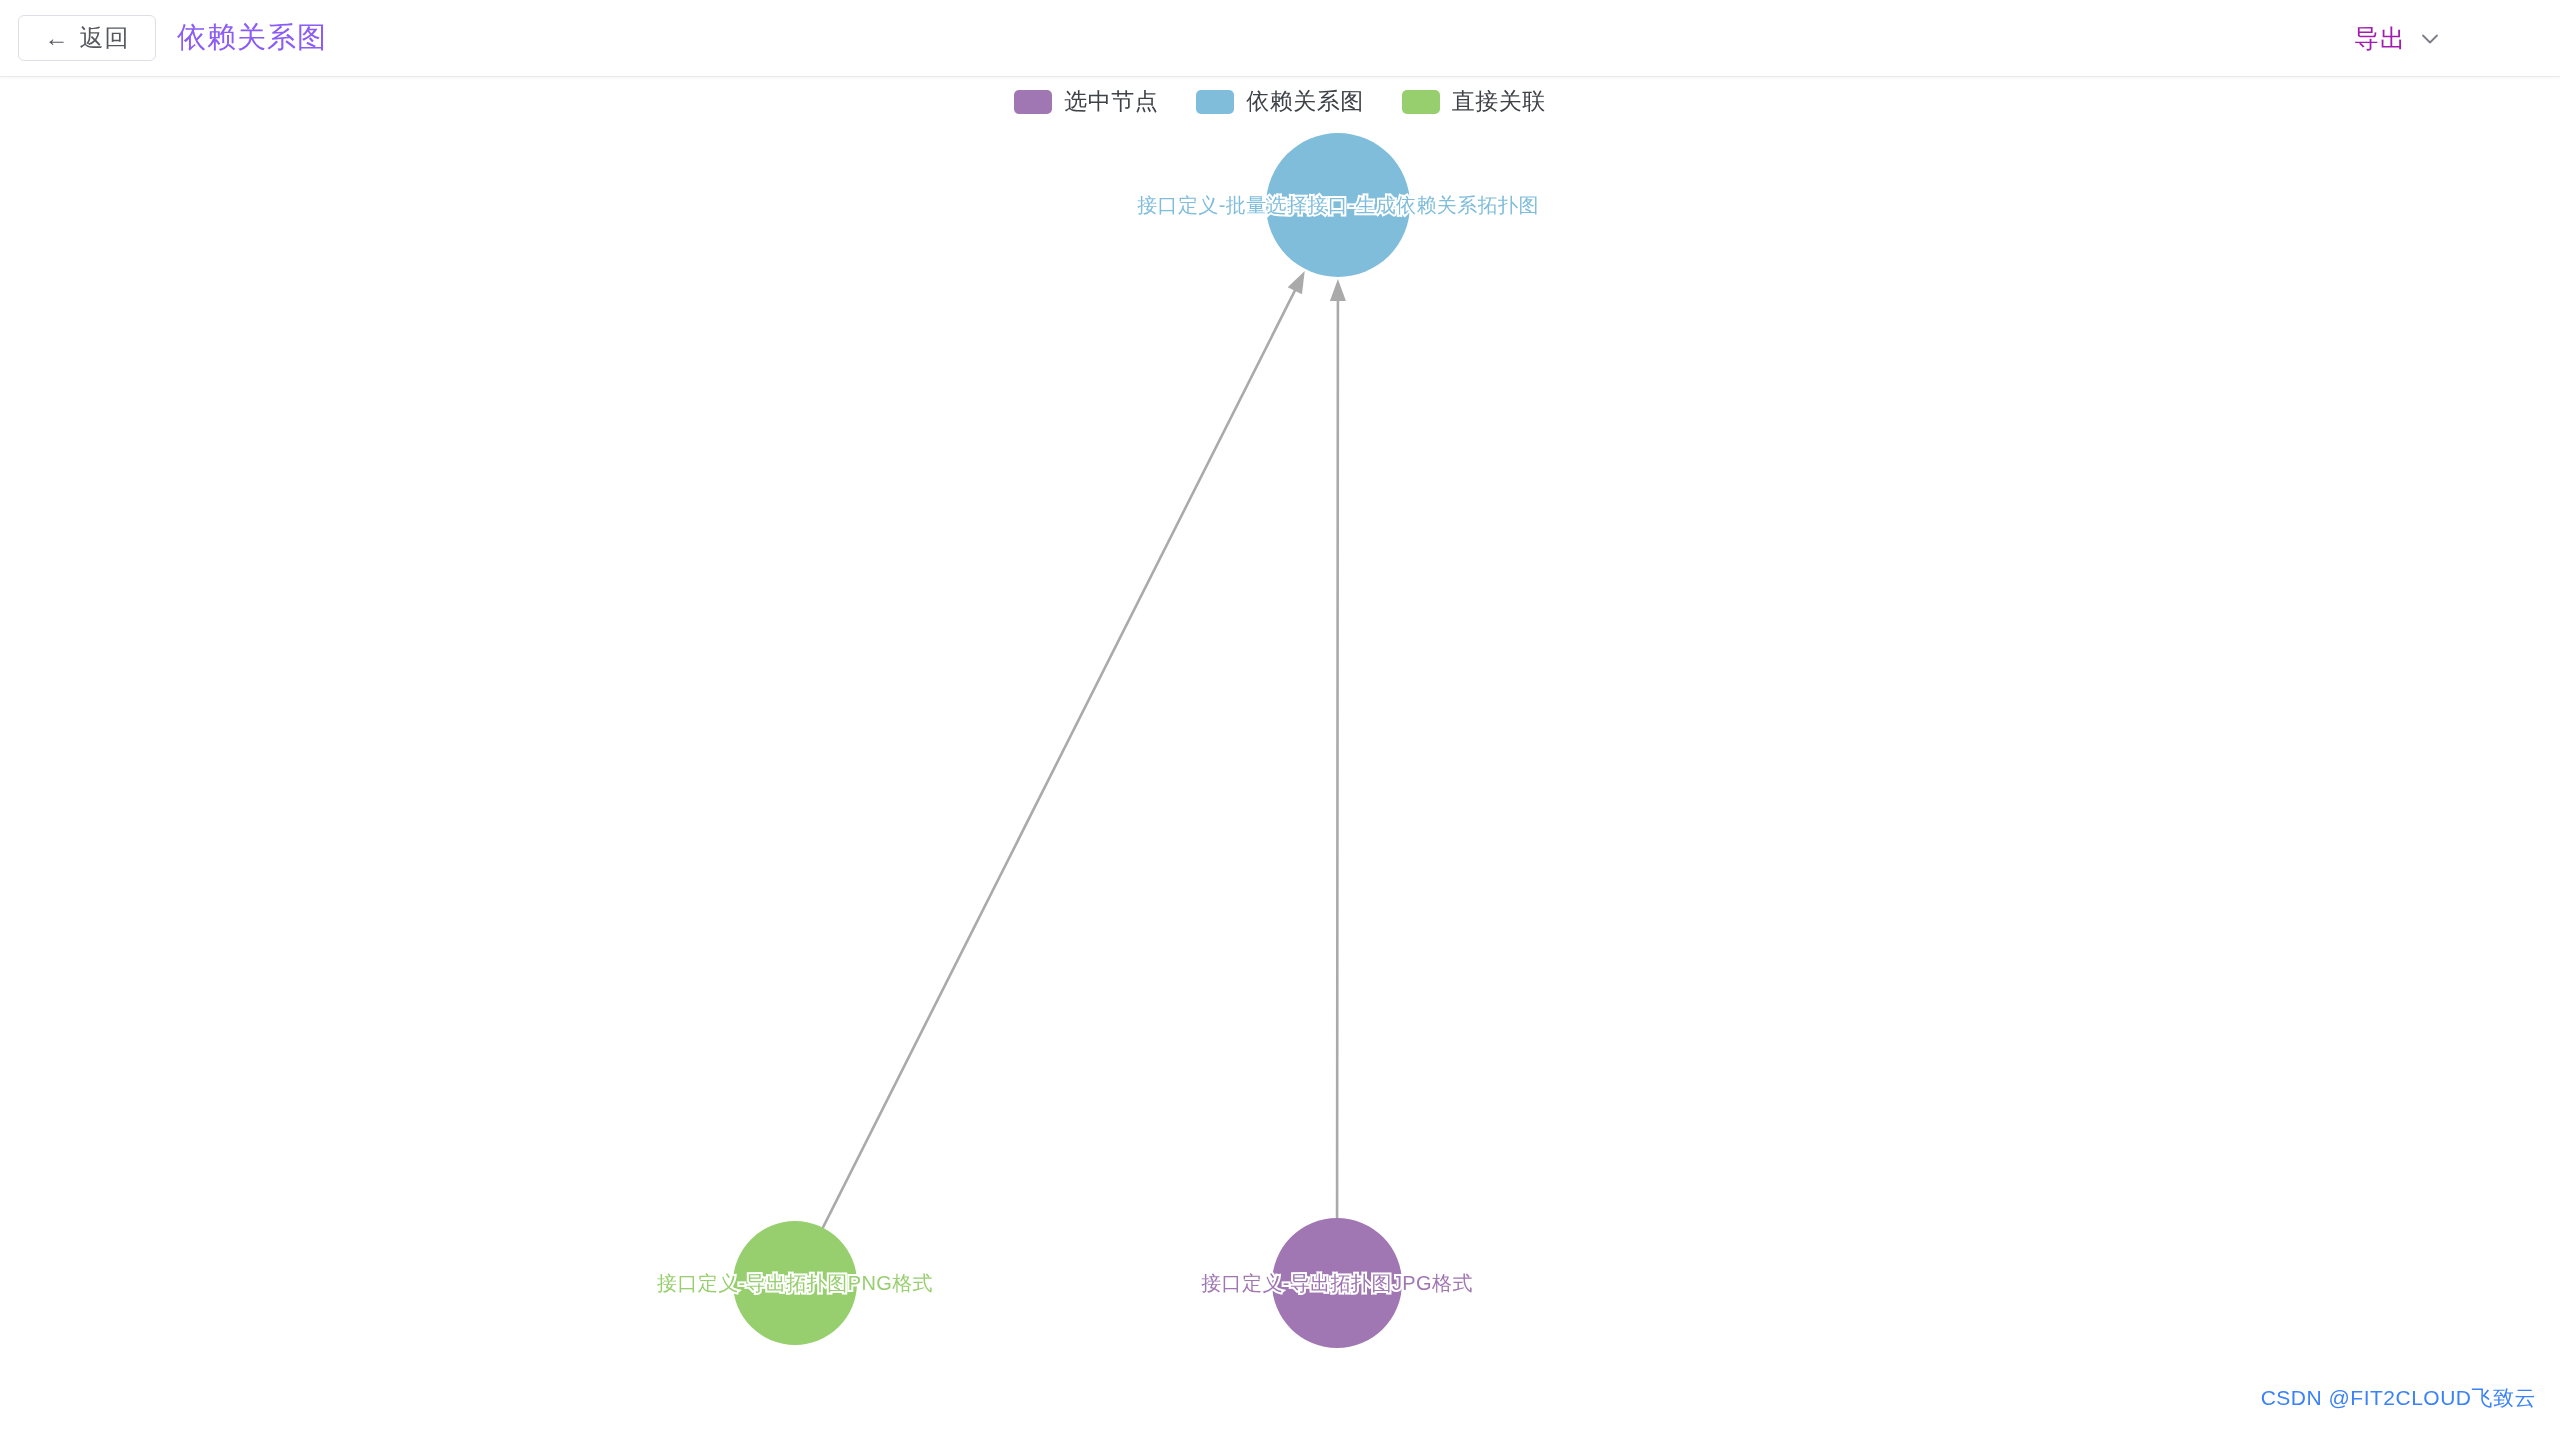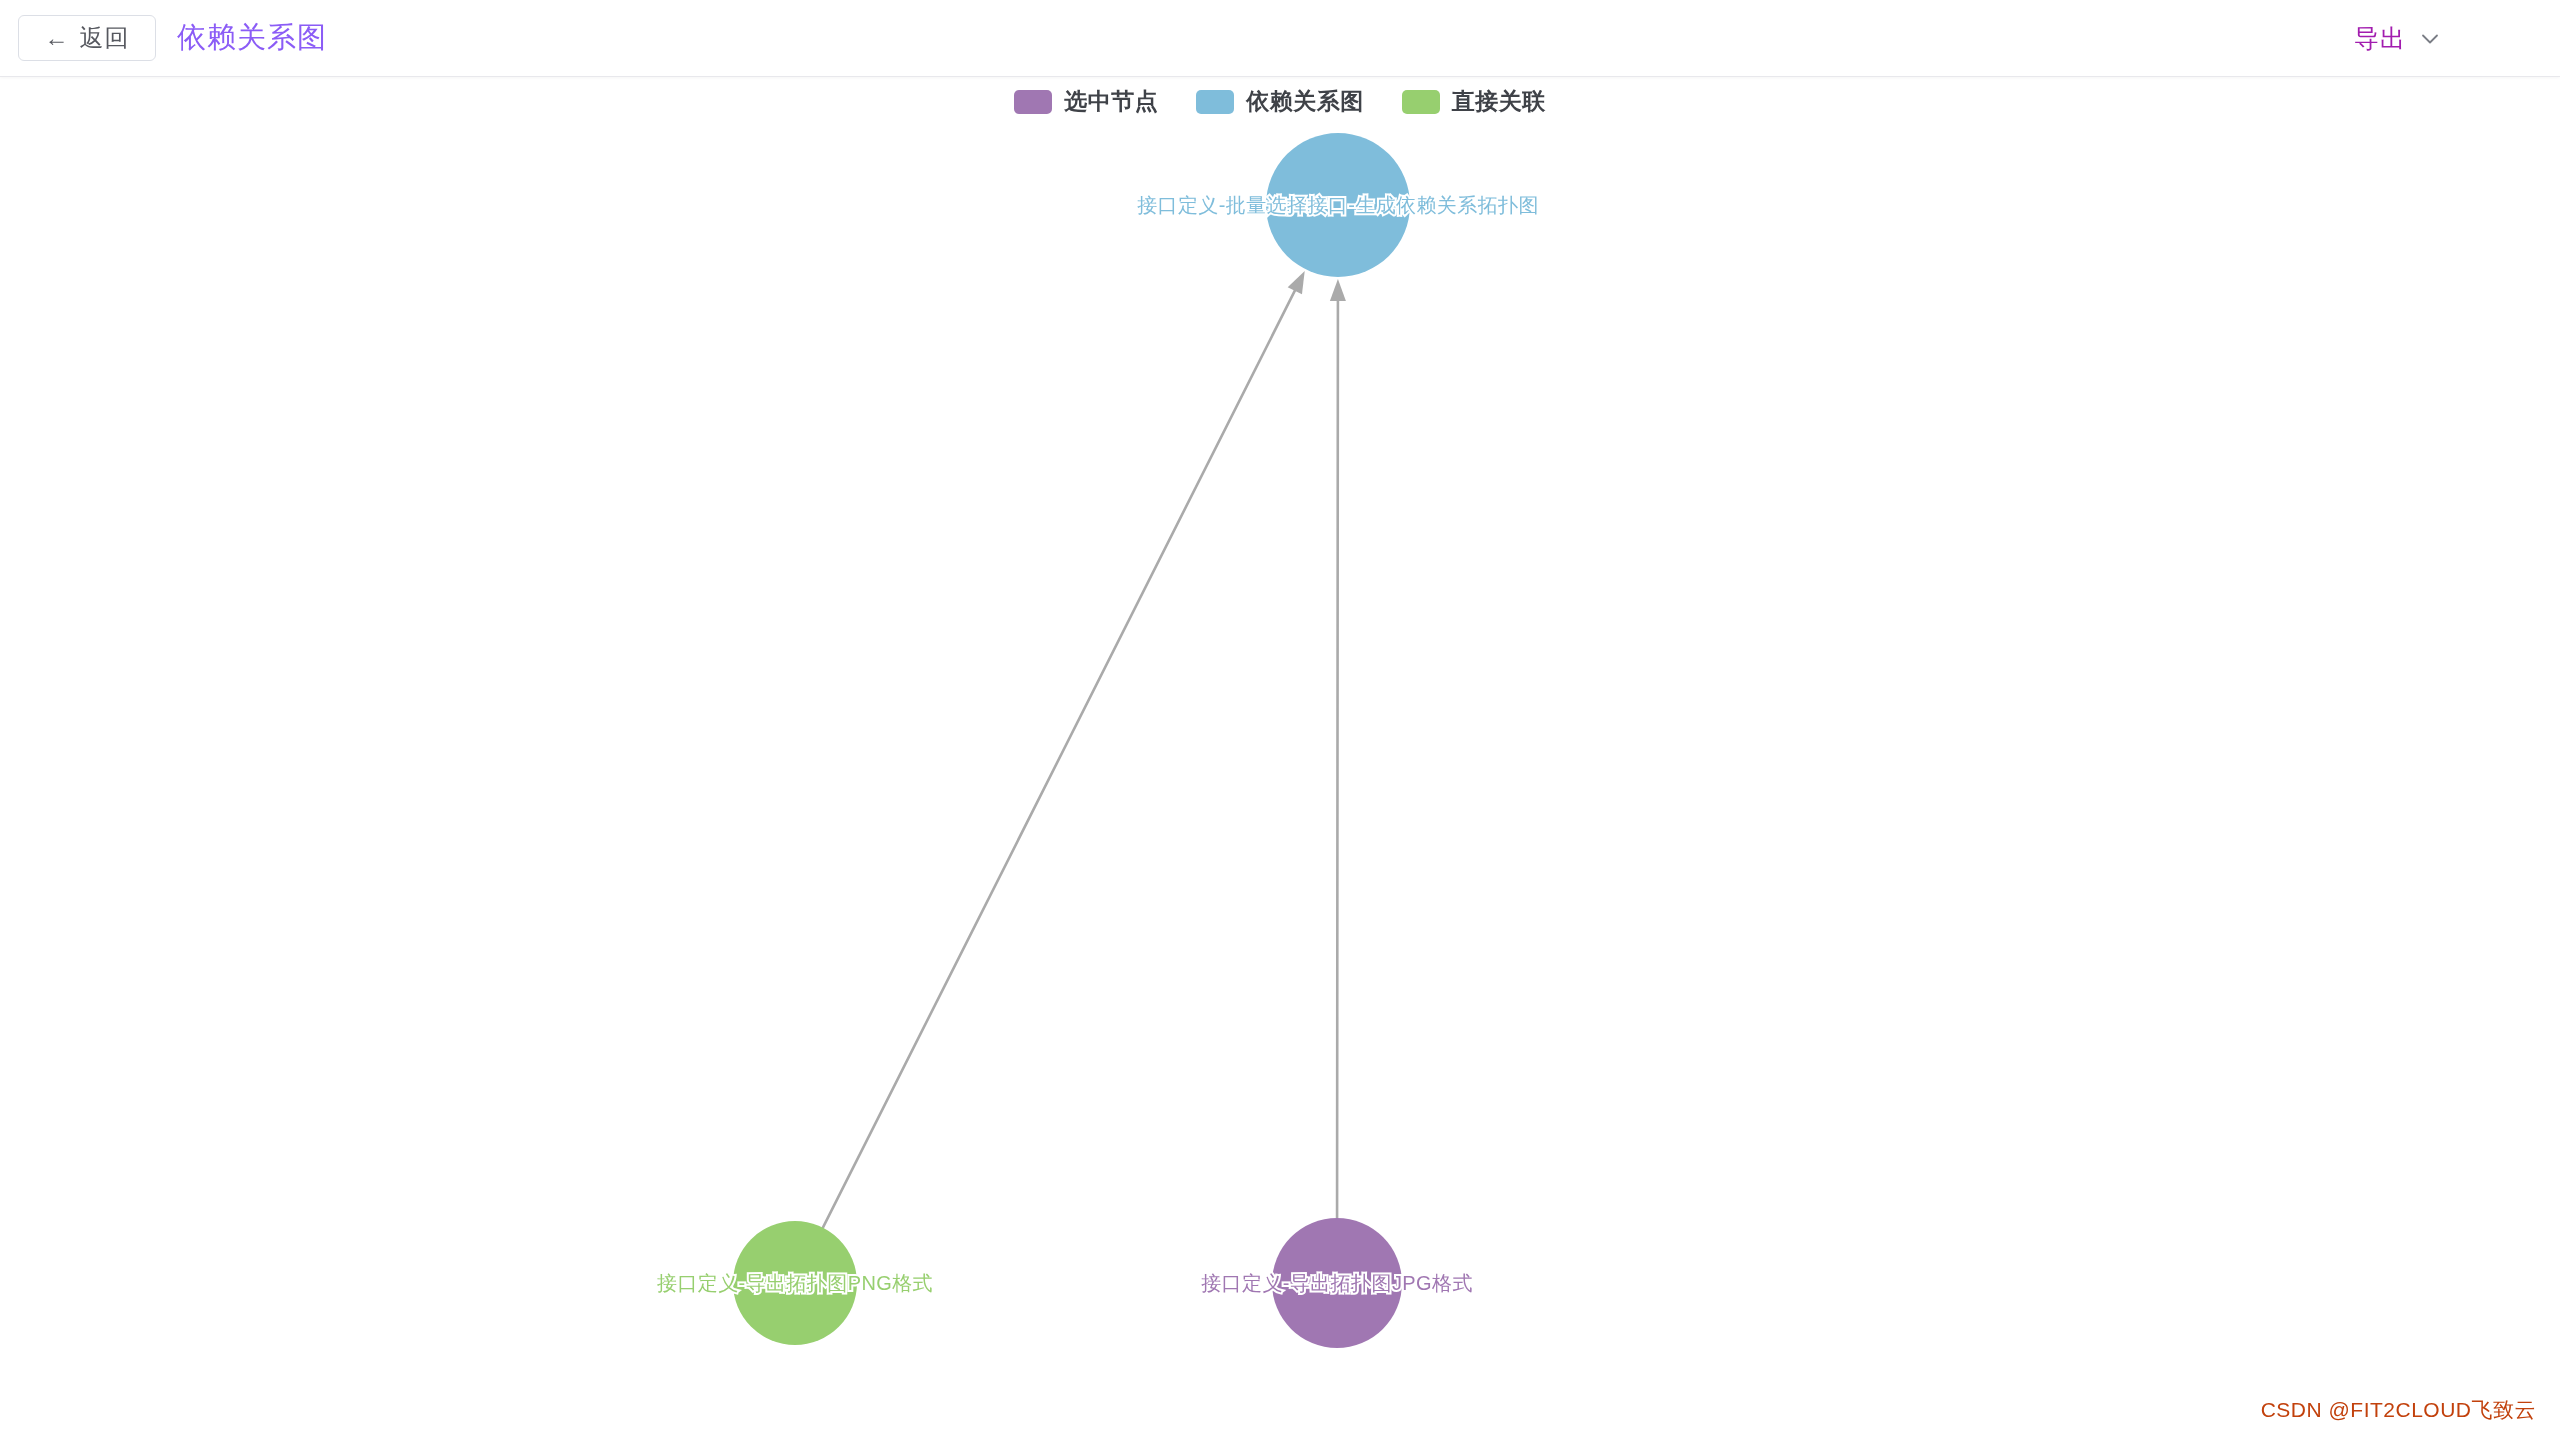--- a/index.html
+++ b/index.html
@@ -92,21 +92,20 @@
     display: flex;
     justify-content: center;
     align-items: center;
     gap: 38px;
     z-index: 10;
   }
   .legend-item {
     display: flex;
     align-items: center;
     gap: 12px;
-    font-weight: bold;
   }
   .legend-swatch {
     width: 38px;
     height: 24px;
     border-radius: 5px;
   }
   .legend-label {
     font-size: 23px;
     color: #3f4248;
     white-space: nowrap;
@@ -145,23 +144,23 @@
   }
   .label-stroke {
     -webkit-text-stroke: 4px #ffffff;
     color: #ffffff;
   }
 
   
   .watermark {
     position: absolute;
     right: 24px;
-    bottom: 16px;
+    bottom: 28px;
     font-size: 21px;
-    color: #c2410c;
+    color: #3b82f6;
     letter-spacing: 0.5px;
     white-space: nowrap;
     z-index: 30;
     text-align: right;
   }
 </style>
 </head>
 <body>
 
 <div class="header">

